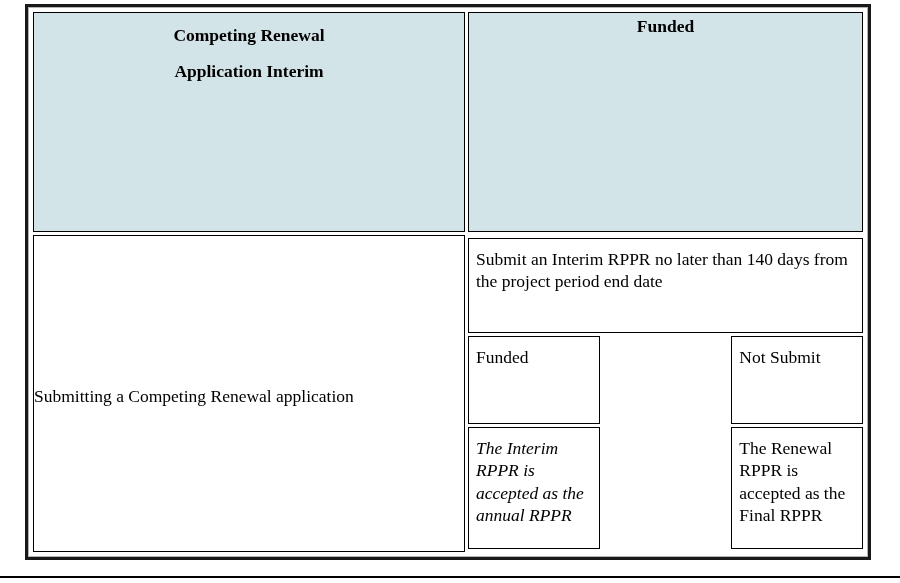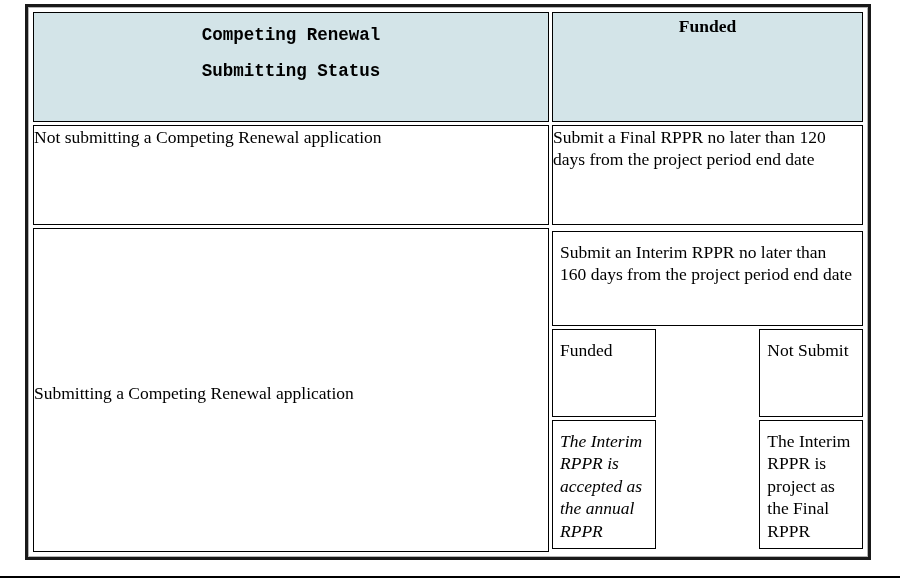--- a/index.html
+++ b/index.html
@@ -147,55 +147,51 @@
 <body>
 
 <div id="page">
 
   <div id="table-frame">
 
     <table class="main">
       <tbody>
 
         <tr>
-          <th class="head" style="width:516px;font-family:Liberation Mono, monospace;">
+          <th class="head" style="width:432px;">
             <span class="hl">Competing Renewal</span>
-            <span class="hl">Submitting Status</span>
+            <span class="hl">Application Interim</span>
           </th>
           <th class="head">
             <span>Funded</span>
           </th>
         </tr>
 
-        <tr style="height:100px;">
-          <td class="body-cell">Not submitting a Competing Renewal application</td>
-          <td class="body-cell">Submit a Final RPPR no later than 120 days from the project period end date</td>
-        </tr>
 
         <tr style="height:312px;">
           <td class="body-cell mid">Submitting a Competing Renewal application</td>
 
           <td class="nest-host">
             <table class="sub">
               <tbody>
 
                 <tr style="height:95px;">
-                  <td colspan="3">Submit an Interim RPPR no later than 160 days from the project period end date</td>
+                  <td colspan="3">Submit an Interim RPPR no later than 140 days from the project period end date</td>
                 </tr>
 
                 <tr style="height:88px;">
                   <td class="sub-mid two-col-left" style="width:202px;">Funded</td>
                   <td class="gapcol"></td>
                   <td class="sub-mid">Not Submit</td>
                 </tr>
 
                 <tr style="height:122px;">
                   <td class="two-col-left" style="width:202px;font-style:italic;">The Interim RPPR is accepted as the annual RPPR</td>
                   <td class="gapcol"></td>
-                  <td class="loose">The Interim RPPR is project as the Final RPPR</td>
+                  <td class="loose">The Renewal RPPR is accepted as the Final RPPR</td>
                 </tr>
 
               </tbody>
             </table>
           </td>
         </tr>
 
       </tbody>
     </table>
   </div>

